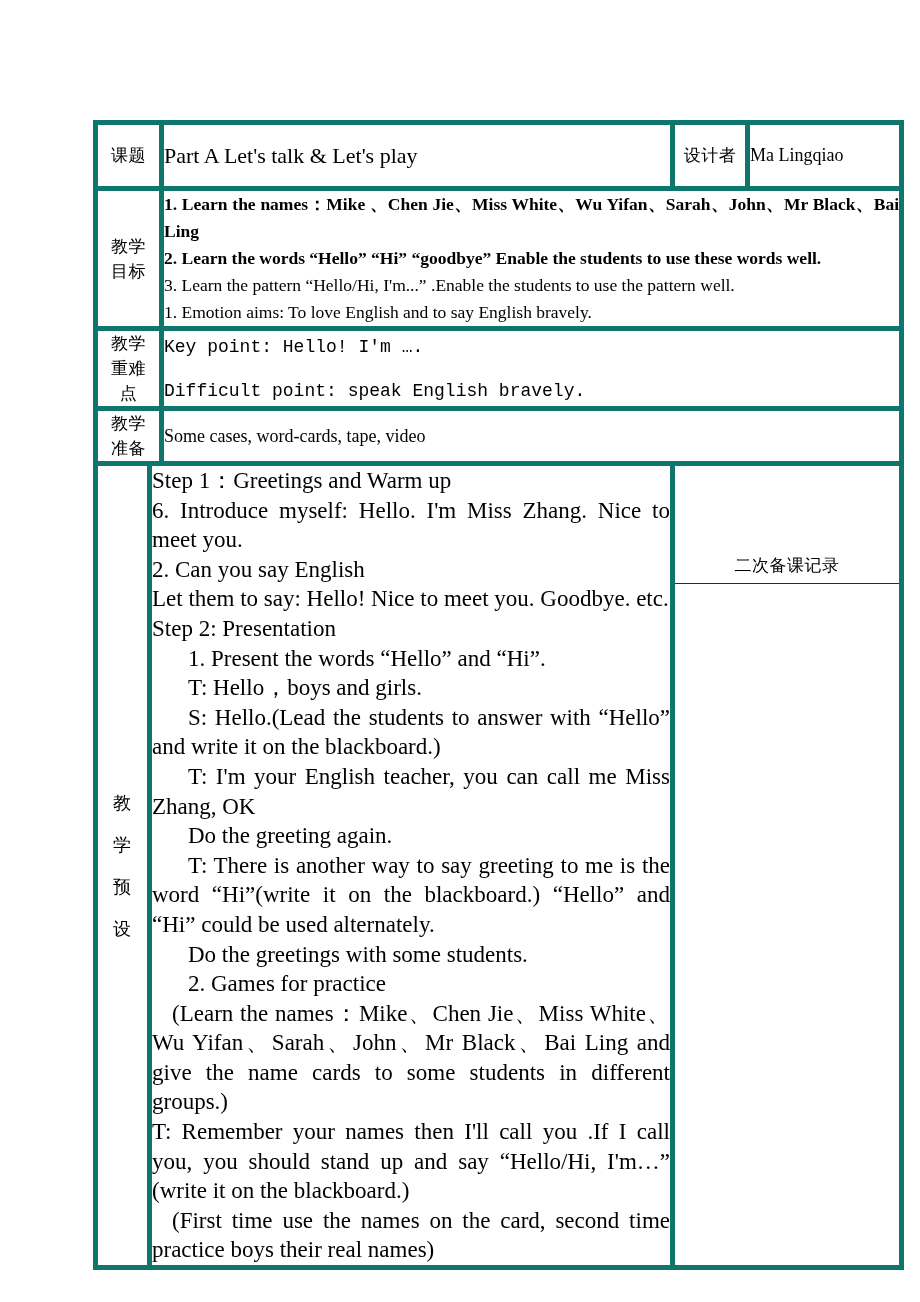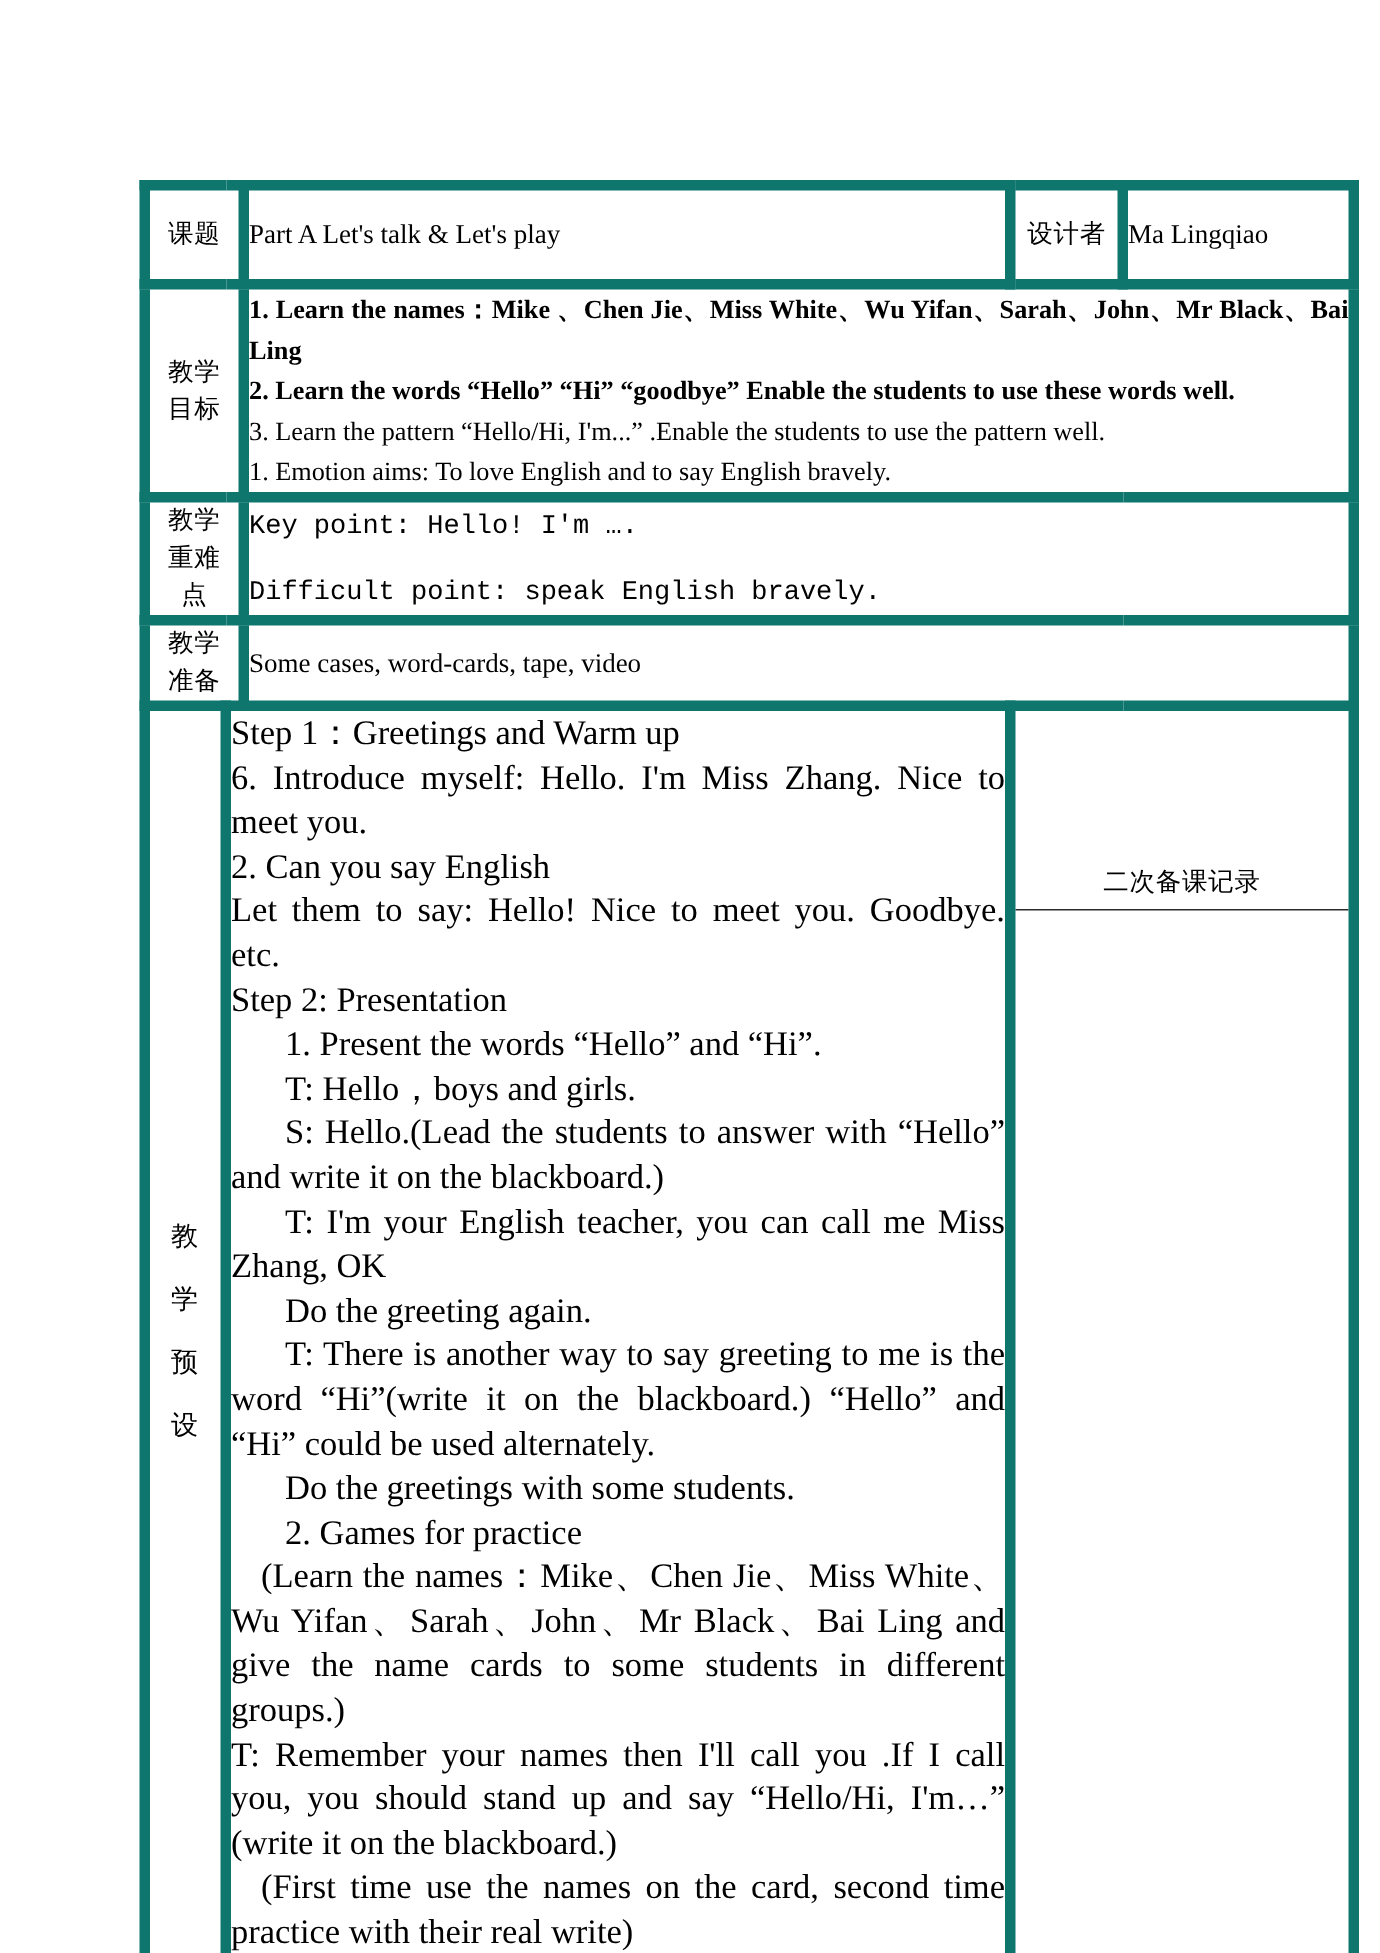--- a/index.html
+++ b/index.html
@@ -52,21 +52,21 @@
   
   .tbl {
     position: absolute;
     left: 93px;
     top: 120px;
     width: 734px;
     border-collapse: collapse;
     table-layout: fixed;
   }
   .tbl td {
-    border: 7px solid #0f766e;
+    border: 5px solid #0f766e;
     vertical-align: middle;
     padding: 0;
   }
   .cn-label {
     font-family: "DejaVu Sans", "Liberation Sans", sans-serif;
     font-size: 17px;
     text-align: center;
     line-height: 25px;
     letter-spacing: 0.5px;
   }
@@ -76,21 +76,21 @@
     line-height: 25px;
     padding: 4px 7px 4px 9px;
     text-align: justify;
     text-justify: inter-word;
   }
   .cell-body p { margin: 0; }
 
   
   .r1 { height: 66px; }
   .r1-title {
-    font-size: 18px;
+    font-size: 22px;
     padding-left: 10px;
     font-family: "Liberation Serif", "DejaVu Serif", serif;
   }
   .r1-designer {
     font-size: 18px;
     padding-left: 10px;
   }
 
   
   .obj-cell { padding: 3px 8px 3px 10px; }
@@ -229,21 +229,21 @@
         <p class="lastleft ind2">1. Present the words “Hello” and “Hi”.</p>
         <p class="lastleft ind2">T: Hello，boys and girls.</p>
         <p class="ind2">S: Hello.(Lead the students to answer with “Hello” and write it on the blackboard.)</p>
         <p class="lastleft ind2">T: I'm your English teacher, you can call me Miss Zhang, OK</p>
         <p class="lastleft ind2">Do the greeting again.</p>
         <p class="ind2">T: There is another way to say greeting to me is the word “Hi”(write it on the blackboard.) “Hello” and “Hi” could be used alternately.</p>
         <p class="lastleft ind2">Do the greetings with some students.</p>
         <p class="lastleft ind2">2. Games for practice</p>
         <p class="ind3">(Learn the names：Mike、Chen Jie、Miss White、Wu Yifan、Sarah、John、Mr Black、Bai Ling and give the name cards to some students in different groups.)</p>
         <p class="lastleft">T: Remember your names then I'll call you .If I call you, you should stand up and say “Hello/Hi, I'm…” (write it on the blackboard.)</p>
-        <p class="ind3">(First time use the names on the card, second time practice with their real write)</p>
+        <p class="ind3">(First time use the names on the card, second time practice boys their real names)</p>
       </td>
       <td colspan="2" class="notes-col">
         <div class="notes-inner">
           <div class="notes-head">二次备课记录</div>
           <div class="notes-body"></div>
         </div>
       </td>
     </tr>
   </tbody>
     </table>

